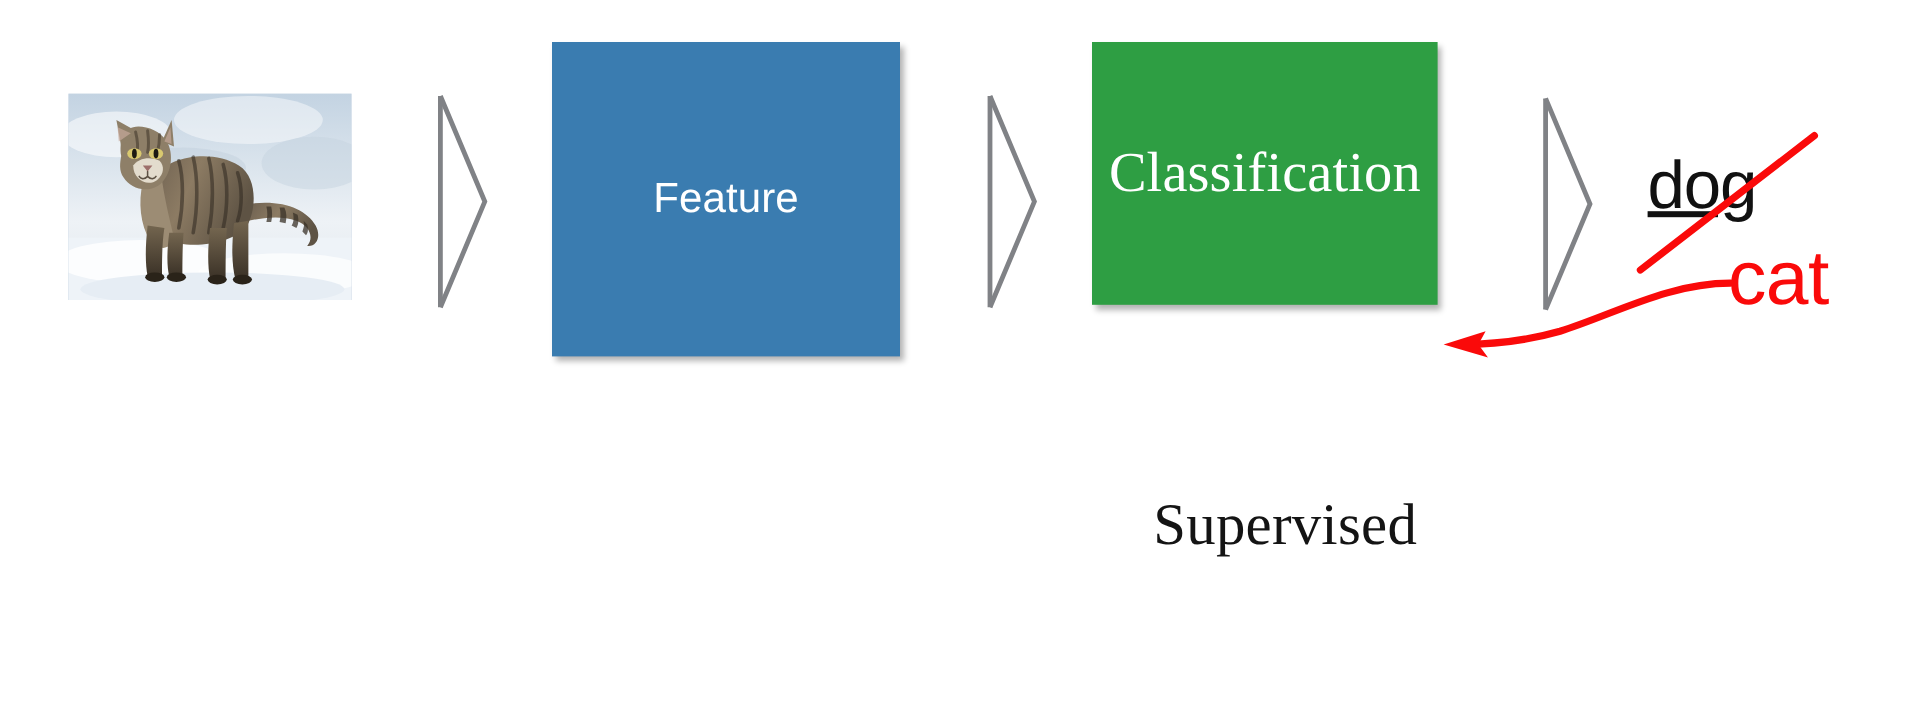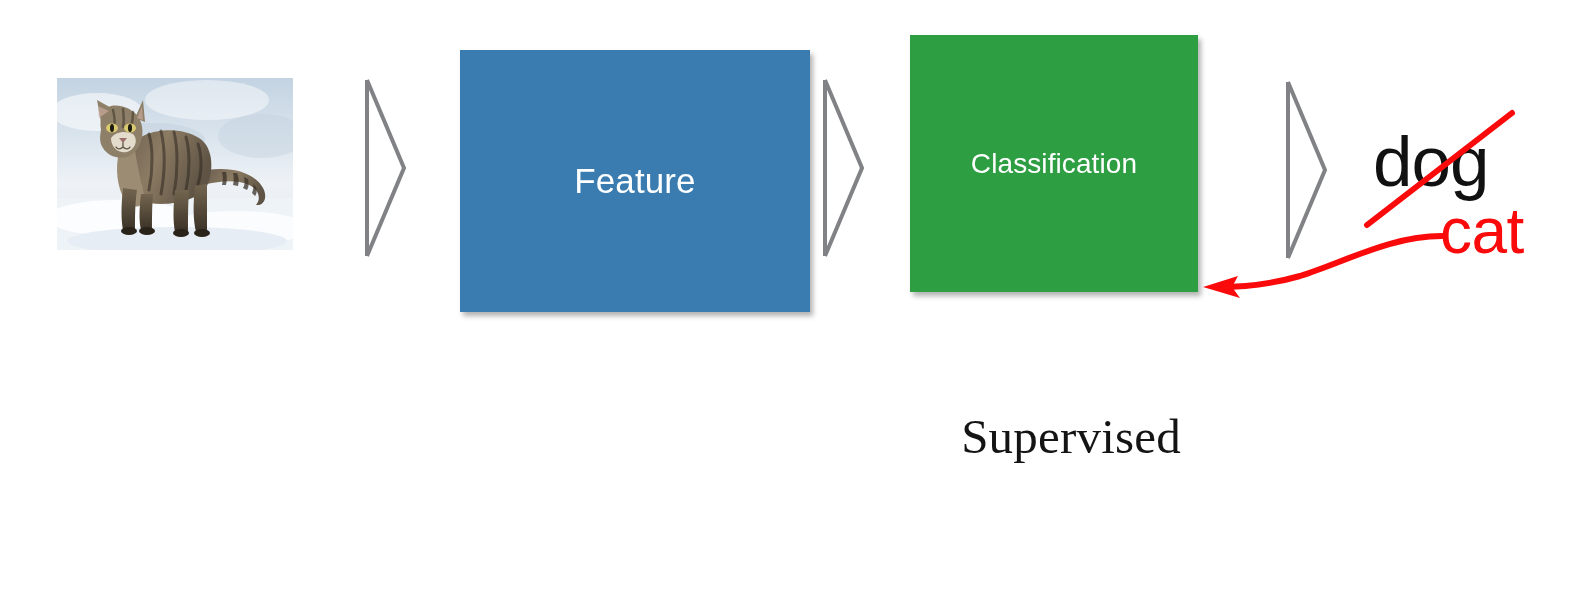--- a/index.html
+++ b/index.html
@@ -48,49 +48,51 @@
     box-sizing: border-box;
     display: flex;
     align-items: center;
     justify-content: center;
     text-align: center;
     color: #ffffff;
     box-shadow: 3px 4px 5px rgba(0,0,0,0.30);
   }
   .box-feature {
     left: 460px;
-    top: 50px;
-    width: 350px;
+    top: 35px;
+    width: 290px;
     height: 262px;
     background: #3A7CB0;
     font-size: 35px;
     line-height: 1.27;
     font-weight: 400;
   }
   .box-classification {
     left: 910px;
     top: 35px;
     width: 288px;
-    height: 257px;
+    height: 219px;
     background: #2E9E43;
-    font-size: 28px;
+    font-size: 47px;
     line-height: 1.27;
     font-weight: 400;
+    font-family: Liberation Serif, serif;
   }
   .procbox .label { letter-spacing: 0.1px; }
 
   
   .out-dog {
     position: absolute;
     left: 1373px;
     top: 126px;
-    font-size: 71px;
+    font-size: 56px;
     line-height: 1;
     color: #111111;
     letter-spacing: -1px;
+    text-decoration: underline;
   }
   .out-cat {
     position: absolute;
     left: 1440px;
     top: 199px;
     font-size: 64px;
     line-height: 1;
     color: #FA0A0A;
     letter-spacing: -0.5px;
   }

